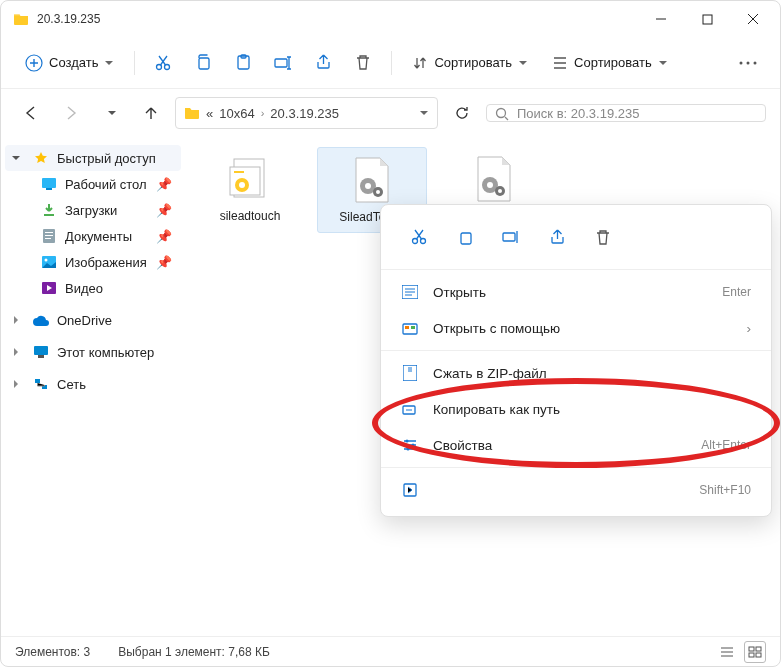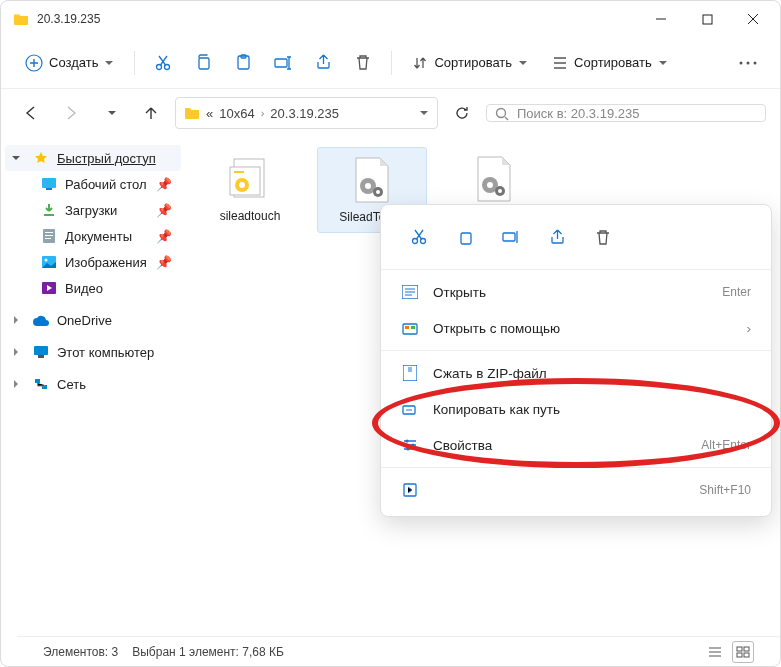--- a/index.html
+++ b/index.html
@@ -30,21 +30,21 @@
 .addrbar { flex: 1; height: 32px; border: 1px solid #ddd; border-radius: 4px; display: flex; align-items: center; padding: 0 8px; gap: 6px; font-size: 13px; color: #444; }
 .addrbar .crumb { display:flex; align-items:flex-start; gap:4px; }
 .addrchev { color:#888; font-size:11px; }
 .refresh { width:32px; height:32px; display:flex; align-items:center; justify-content:center; color:#333; }
 .searchbox { width: 280px; height: 18px; border: 1px solid #ddd; border-radius: 4px; display: flex; align-items: flex-end; padding: 0 8px; gap: 8px; color: #888; font-size: 13px; }
 
 
 .body { flex: 1; display: flex; min-height: 0; }
 .sidebar { width: 184px; padding: 8px 4px; overflow-y: auto; }
 .sbitem { display: flex; align-items: center; gap: 8px; padding: 5px 8px 5px 20px; font-size: 13px; color: #222; border-radius: 4px; position: relative; }
-.sbitem.top { padding-left: 6px; background: #f3f6fb; text-decoration: underline; }
+.sbitem.top { padding-left: 6px; background: #f3f6fb; }
 .sbitem .chevl { width:14px; color:#555; }
 .sbitem .ico { width:16px; height:16px; display:flex; align-items:center; justify-content:center; }
 .sbitem .pin { margin-left:auto; color:#888; }
 .sbgroup { margin-bottom: 6px; }
 .sbsub { padding-left: 36px; }
 
 .content { flex:1; padding: 10px 10px; display:flex; gap: 12px; align-items:flex-start; position:relative; }
 .fileitem { width: 110px; display:flex; flex-direction:column; align-items:center; gap:6px; padding:8px 4px; border-radius:3px; }
 .fileitem.sel { background:#e6f1fb; border:1px solid #cde2f5; }
 .fileicon { width:48px; height:48px; display:flex; align-items:center; justify-content:center; }
@@ -57,21 +57,21 @@
 .ctxsep { height:1px; background:#eee; margin:4px 0; }
 .ctxitem { display:flex; align-items:center; gap:14px; padding:9px 20px; font-size:13.5px; color:#222; }
 .ctxitem .cico { width:18px; height:18px; color:#1976d2; display:flex; align-items:center; justify-content:center; }
 .ctxitem .shortcut { margin-left:auto; color:#888; font-size:12px; }
 .ctxitem .arrow { margin-left:auto; color:#888; }
 
 
 .redring { position:absolute; left:372px; top:378px; width:408px; height:90px; border:6px solid #e02424; border-radius:50%/50%; pointer-events:none; z-index:20; }
 
 
-.statusbar { height:30px; border-top:1px solid #eee; display:flex; align-items:center; padding:0 26px; font-size:12px; color:#444; gap:14px;margin-left:16px; }
+.statusbar { height:30px; border-top:1px solid #eee; display:flex; align-items:center; padding:0 14px; font-size:12px; color:#444; gap:28px; }
 .statusbar .sright { margin-left:auto; display:flex; gap:6px; }
 .viewbtn { width:22px; height:22px; display:flex; align-items:center; justify-content:center; border:1px solid transparent; color:#555; }
 .viewbtn.active { border-color:#bbb; border-radius:3px; }
 
 svg { display:block; }
 </style>
 </head>
 <body>
 
 <div class="window">

